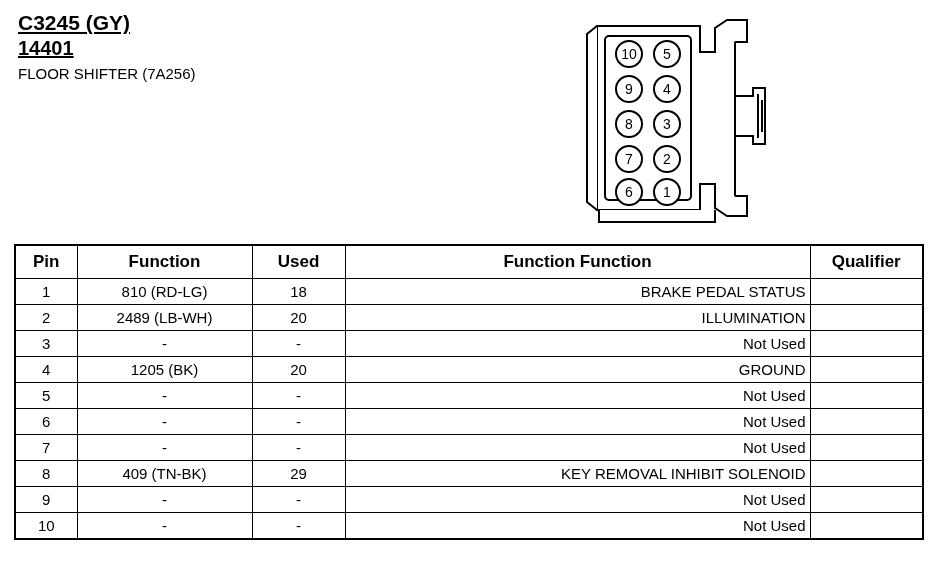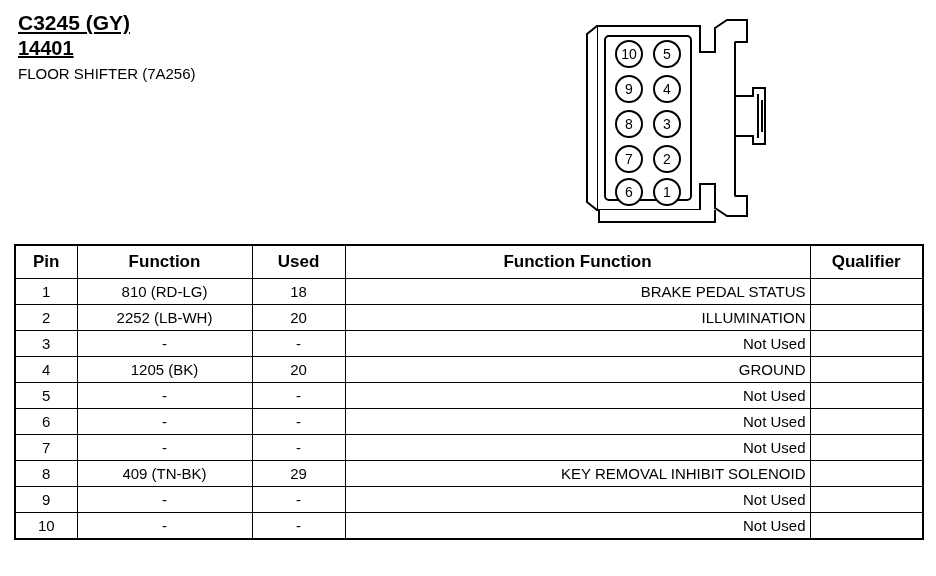--- a/index.html
+++ b/index.html
@@ -172,21 +172,21 @@
     <tbody id="pinout-body">
         <tr>
           <td class="pin">1</td>
           <td class="circuit">810 (RD-LG)</td>
           <td class="gauge">18</td>
           <td class="func">BRAKE PEDAL STATUS</td>
           <td class="qual"></td>
         </tr>
         <tr>
           <td class="pin">2</td>
-          <td class="circuit">2252 (LB-WH)</td>
+          <td class="circuit">2489 (LB-WH)</td>
           <td class="gauge">20</td>
           <td class="func">ILLUMINATION</td>
           <td class="qual"></td>
         </tr>
         <tr>
           <td class="pin">3</td>
           <td class="circuit">-</td>
           <td class="gauge">-</td>
           <td class="func">Not Used</td>
           <td class="qual"></td>

